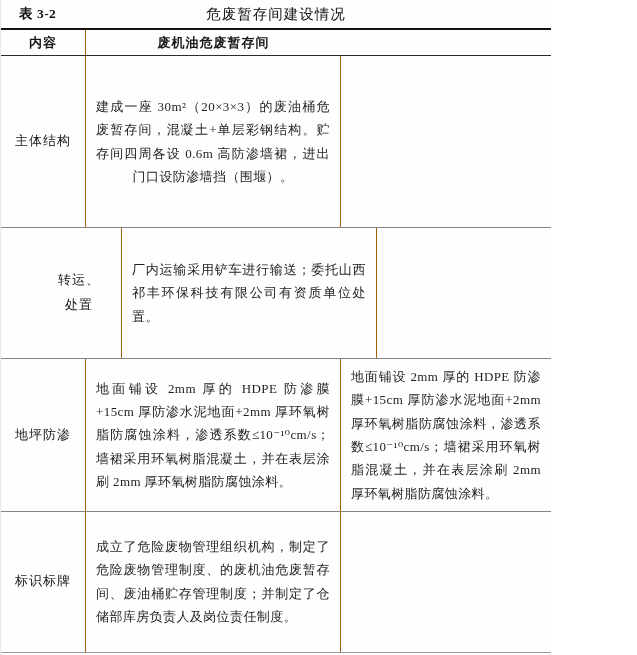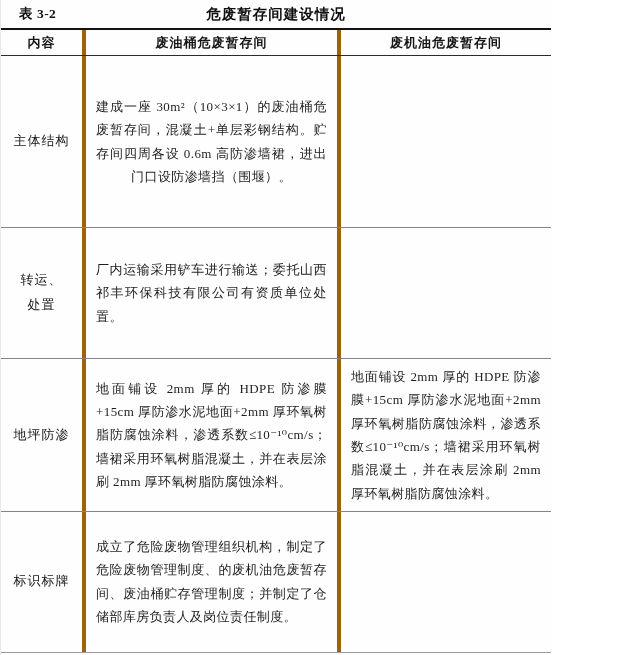--- a/index.html
+++ b/index.html
@@ -29,51 +29,51 @@
     font-weight: bold;
     font-size: 13.5px;
     letter-spacing: 0.5px;
     color: #101010;
   }
   .table-title {
     position: absolute;
     left: 0; right: 0;
     top: 5px;
     text-align: center;
-    font-weight: bold;
+    font-weight: normal;
     font-size: 14.5px;
     letter-spacing: 1px;
     color: #101010;
   }
   
   .tbl {
     display: flex;
     flex-direction: column;
     height: 622.5px;
   }
   .trow {
     display: grid;
     grid-template-columns: 85px 255px 1fr;
   }
   .trow.header {
     height: 26px;
     border-bottom: 1px solid #2b2b2b;
   }
   .trow.r0 { height: 172px; }
-  .trow.r1 { height: 131px; }
+  .trow.r1 { height: 131px; padding-left: 36px; }
   .trow.r2 { height: 153px; }
   .trow.r3 { flex: 1; border-bottom: 1.5px solid #9a9a9a; }
   .trow.r0, .trow.r1, .trow.r2 { border-bottom: 1.5px solid #848484; }
   .td {
     display: flex;
     flex-direction: column;
     justify-content: center;
     overflow: hidden;
   }
-  .td.c0, .td.c1 { border-right: 4px solid #a16207; }
+  .td.c0, .td.c1 { border-right: 1px solid #a16207; }
   
   .th {
     align-items: center;
     font-weight: bold;
     font-size: 13px;
     letter-spacing: 1px;
     color: #161616;
   }
   
   .rowlabel {
@@ -107,27 +107,26 @@
 
   <div class="caption-row">
     <span class="table-label">表 3-2</span>
     <span class="table-title">危废暂存间建设情况</span>
   </div>
 
   <div class="tbl">
 
     <div class="trow header">
       <div class="td c0 th">内容</div>
-      <div class="td c1 th">废油桶危废暂存间</div>
       <div class="td c2 th">废机油危废暂存间</div>
     </div>
 
     <div class="trow r0">
       <div class="td c0 rowlabel">主体结构</div>
-      <div class="td c1 celltext center-last">建成一座 30m²（10×3×1）的废油桶危废暂存间，混凝土+单层彩钢结构。贮存间四周各设 0.6m 高防渗墙裙，进出门口设防渗墙挡（围堰）。</div>
+      <div class="td c1 celltext center-last">建成一座 30m²（20×3×3）的废油桶危废暂存间，混凝土+单层彩钢结构。贮存间四周各设 0.6m 高防渗墙裙，进出门口设防渗墙挡（围堰）。</div>
     </div>
 
     <div class="trow r1">
       <div class="td c0 rowlabel">转运、
 处置</div>
       <div class="td c1 celltext just-left">厂内运输采用铲车进行输送；委托山西祁丰环保科技有限公司有资质单位处置。</div>
     </div>
 
     <div class="trow r2">
       <div class="td c0 rowlabel">地坪防渗</div>

